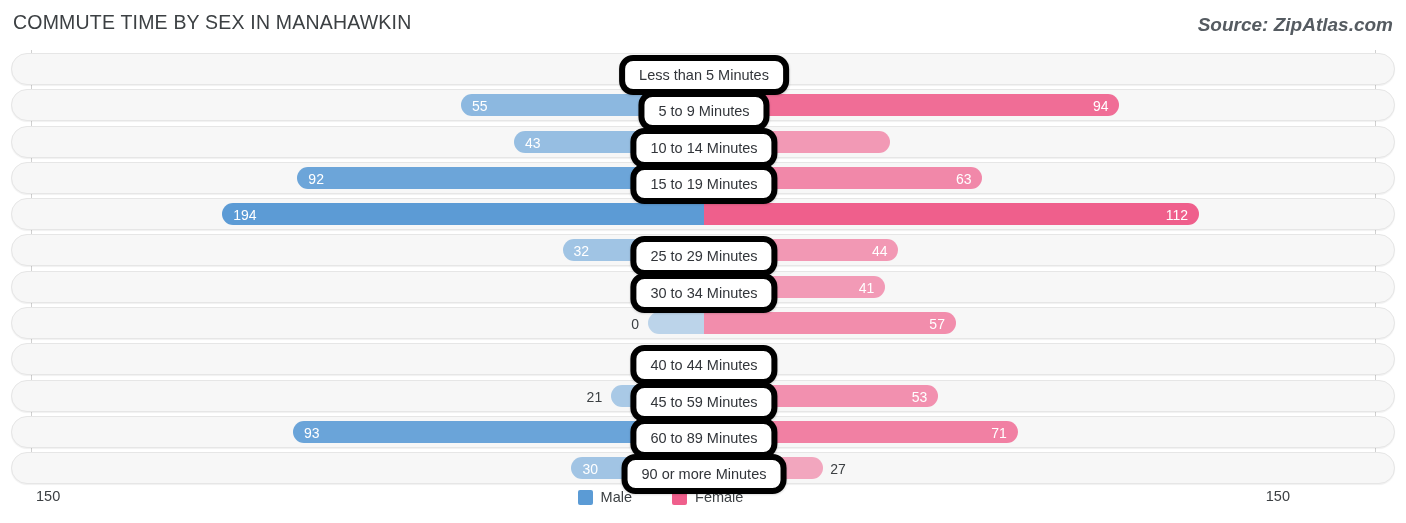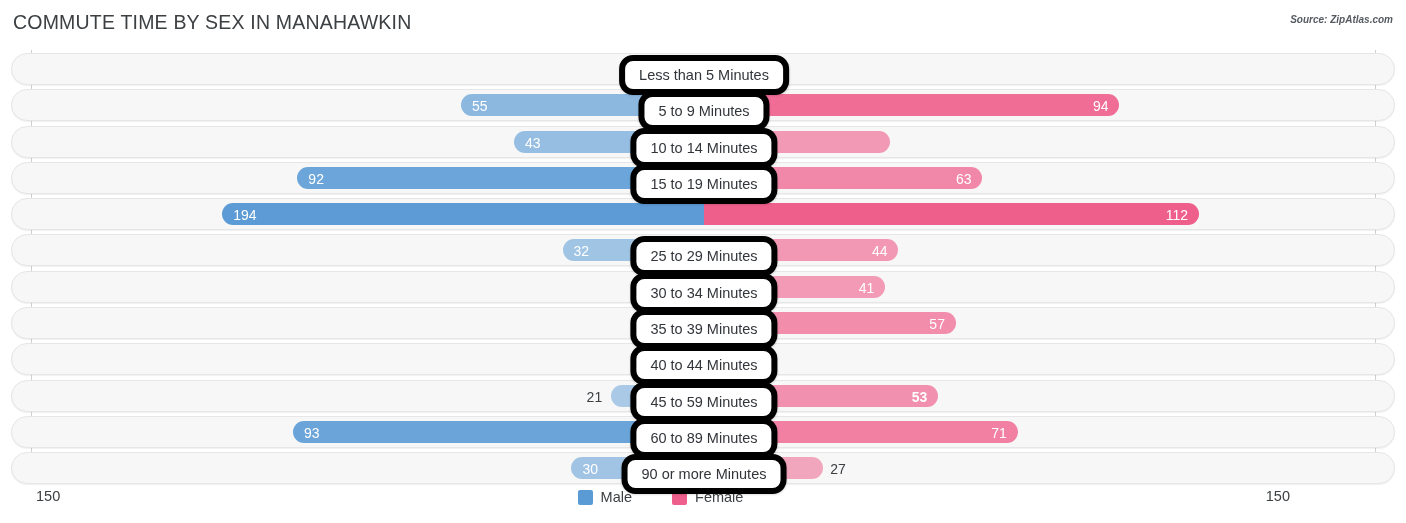--- a/index.html
+++ b/index.html
@@ -23,21 +23,21 @@
     left: 13px; top: 11px;
     font-size: 19.5px;
     font-weight: 400;
     letter-spacing: .2px;
     color: #3c4043;
     white-space: nowrap;
   }
   .source-note {
     position: absolute;
     right: 13px; top: 14px;
-    font-size: 10px;
+    font-size: 19px;
     font-style: italic;
     font-weight: 700;
     color: #555b61;
     white-space: nowrap;
   }
 
   
   .plot {
     position: absolute;
     left: 0; top: 44px;
@@ -213,34 +213,33 @@
         <div class="bar female" style="left: 692px; width: 181.22px; background: rgb(239, 95, 140); opacity: 0.611091;"></div>
         <div class="bar-val" style="right: 755px;">9</div>
         <div class="bar-val inside" style="left: 862.22px; transform: translateX(-100%);">41</div>
         <div class="cat-pill" style="left: 692px;">30 to 34 Minutes</div>
       </div>
       <div class="row">
         <div class="bar male" style="left: 636px; width: 56px; background: rgb(91, 155, 213); opacity: 0.38;"></div>
         <div class="bar female" style="left: 692px; width: 251.94px; background: rgb(239, 95, 140); opacity: 0.701273;"></div>
         <div class="bar-val" style="right: 755px;">0</div>
         <div class="bar-val inside" style="left: 932.94px; transform: translateX(-100%);">57</div>
-        <div class="cat-pill" style="left: 692px;">35 to 39 Minutes</div>
       </div>
       <div class="row">
         <div class="bar male" style="left: 636px; width: 56px; background: rgb(91, 155, 213); opacity: 0.38;"></div>
         <div class="bar female" style="left: 692px; width: 56px; background: rgb(239, 95, 140); opacity: 0.38;"></div>
         <div class="bar-val" style="right: 755px;">0</div>
         <div class="bar-val" style="left: 755px;">0</div>
         <div class="cat-pill" style="left: 692px;">40 to 44 Minutes</div>
       </div>
       <div class="row">
         <div class="bar male" style="left: 599.18px; width: 92.82px; background: rgb(91, 155, 213); opacity: 0.498364;"></div>
         <div class="bar female" style="left: 692px; width: 234.26px; background: rgb(239, 95, 140); opacity: 0.678727;"></div>
         <div class="bar-val" style="right: 791.82px;">21</div>
-        <div class="bar-val inside" style="left: 915.26px; transform: translateX(-100%); font-weight: bold;">53</div>
+        <div class="bar-val inside" style="left: 915.26px; transform: translateX(-100%);">53</div>
         <div class="cat-pill" style="left: 692px;">45 to 59 Minutes</div>
       </div>
       <div class="row">
         <div class="bar male" style="left: 280.94px; width: 411.06px; background: rgb(91, 155, 213); opacity: 0.904182;"></div>
         <div class="bar female" style="left: 692px; width: 313.82px; background: rgb(239, 95, 140); opacity: 0.780182;"></div>
         <div class="bar-val inside" style="left: 291.94px;">93</div>
         <div class="bar-val inside" style="left: 994.82px; transform: translateX(-100%);">71</div>
         <div class="cat-pill" style="left: 692px;">60 to 89 Minutes</div>
       </div>
       <div class="row">

